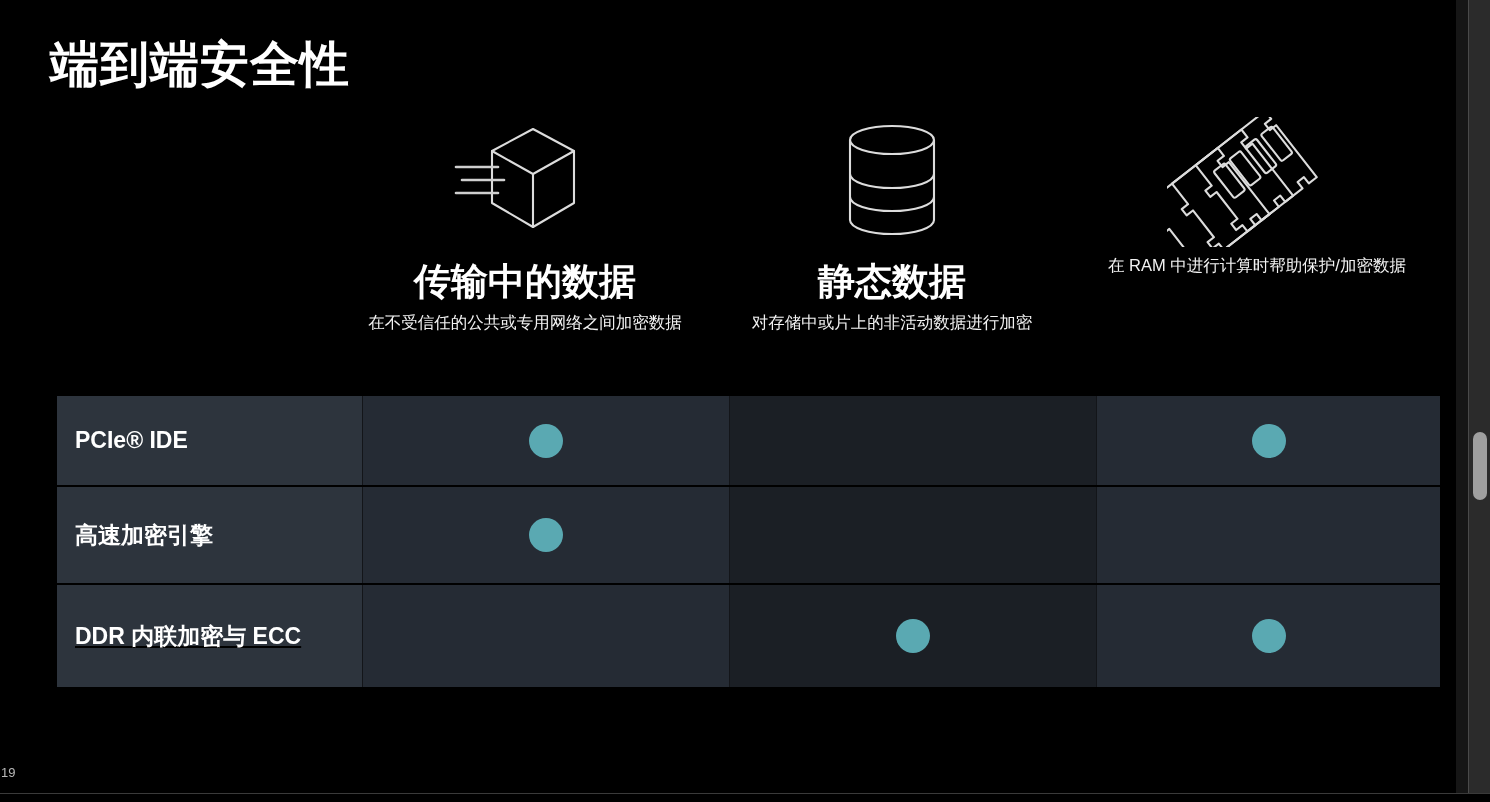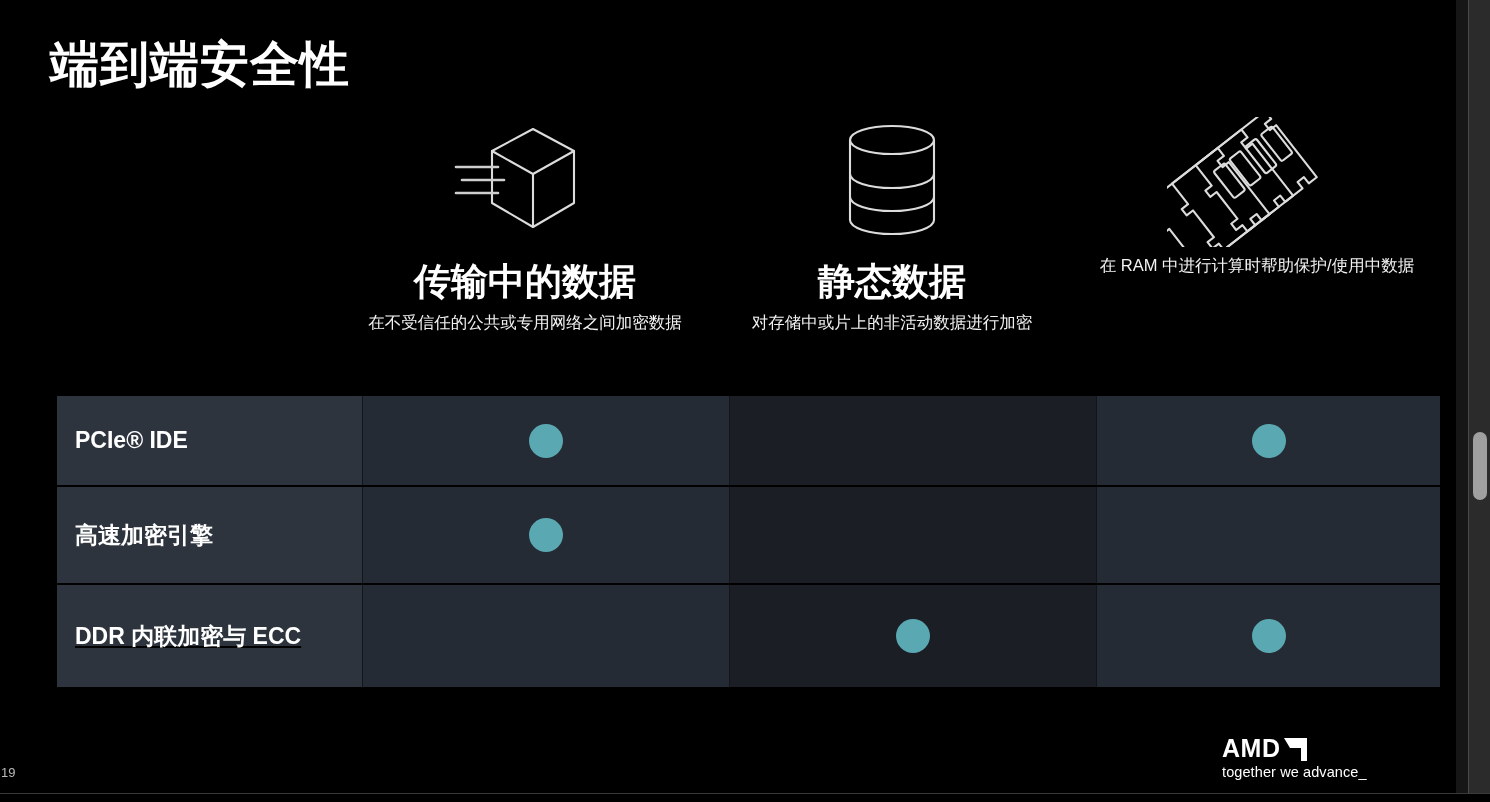--- a/index.html
+++ b/index.html
@@ -248,21 +248,21 @@
             <g transform="translate(16,0)">
               <path d="M36 14 h88 v10 h-8 v8 h8 v66 h-10 v-8 h-8 v8 H36 v-8 h-8 v-8 h8 V48 h-8 v-8 h8 V14 z"></path>
               <rect x="46" y="30" width="14" height="34" rx="2"></rect>
               <rect x="66" y="30" width="14" height="34" rx="2"></rect>
               <rect x="86" y="30" width="14" height="34" rx="2"></rect>
               <rect x="106" y="30" width="14" height="34" rx="2"></rect>
             </g>
           </g>
         </svg>
       </div>
-      <div class="head-sub">在 RAM 中进行计算时帮助保护/使用中数据</div>
+      <div class="head-sub">在 RAM 中进行计算时帮助保护/加密数据</div>
     </div>
 
     <div id="table">
 
       <div class="trow trow-0">
         <div class="cell-label">
           <span class="lbl">PCIe® IDE</span>
         </div>
         <div class="cell-mark c0">
           <span class="dot"></span>
@@ -302,29 +302,20 @@
         </div>
         <div class="cell-mark c2">
           <span class="dot"></span>
         </div>
       </div>
 
     </div>
 
     <div id="page-num">19</div>
 
-    <div id="amd-logo">
-      <div id="amd-wordmark">
-        <span class="amd-text">AMD</span>
-        <svg width="23" height="23" viewBox="0 0 23 23">
-          <path d="M0 0 H23 V23 H17 V10 L6 10 Z" fill="#ffffff"></path>
-        </svg>
-      </div>
-      <div id="amd-tagline">together we advance_</div>
-    </div>
 
   </div>
 
   <div id="scroll-track">
     <div id="scroll-thumb"></div>
   </div>
 
   <div id="bottom-strip"></div>
 
 </div>

